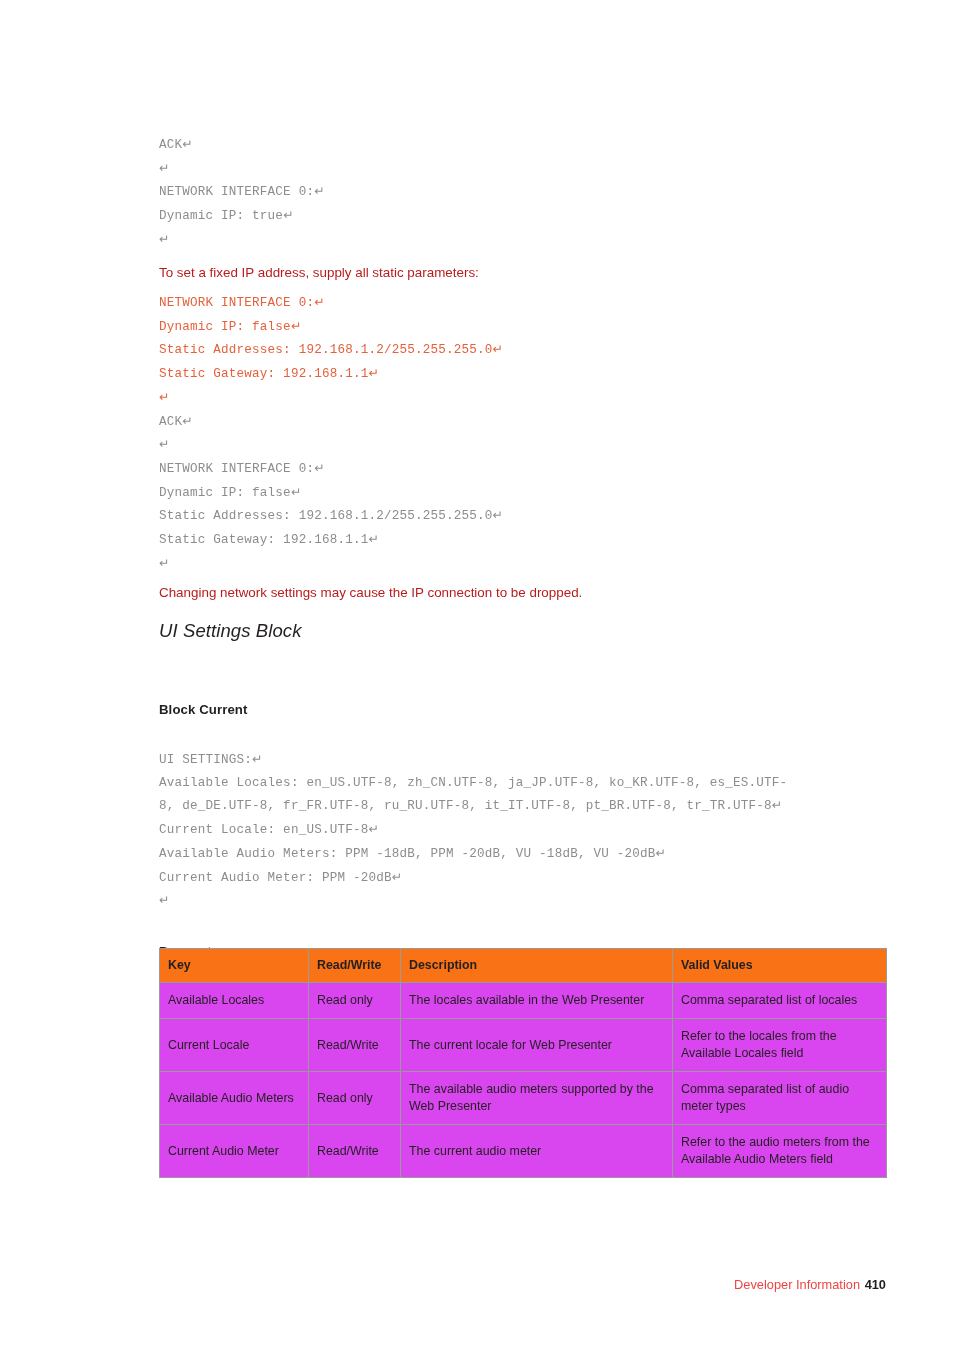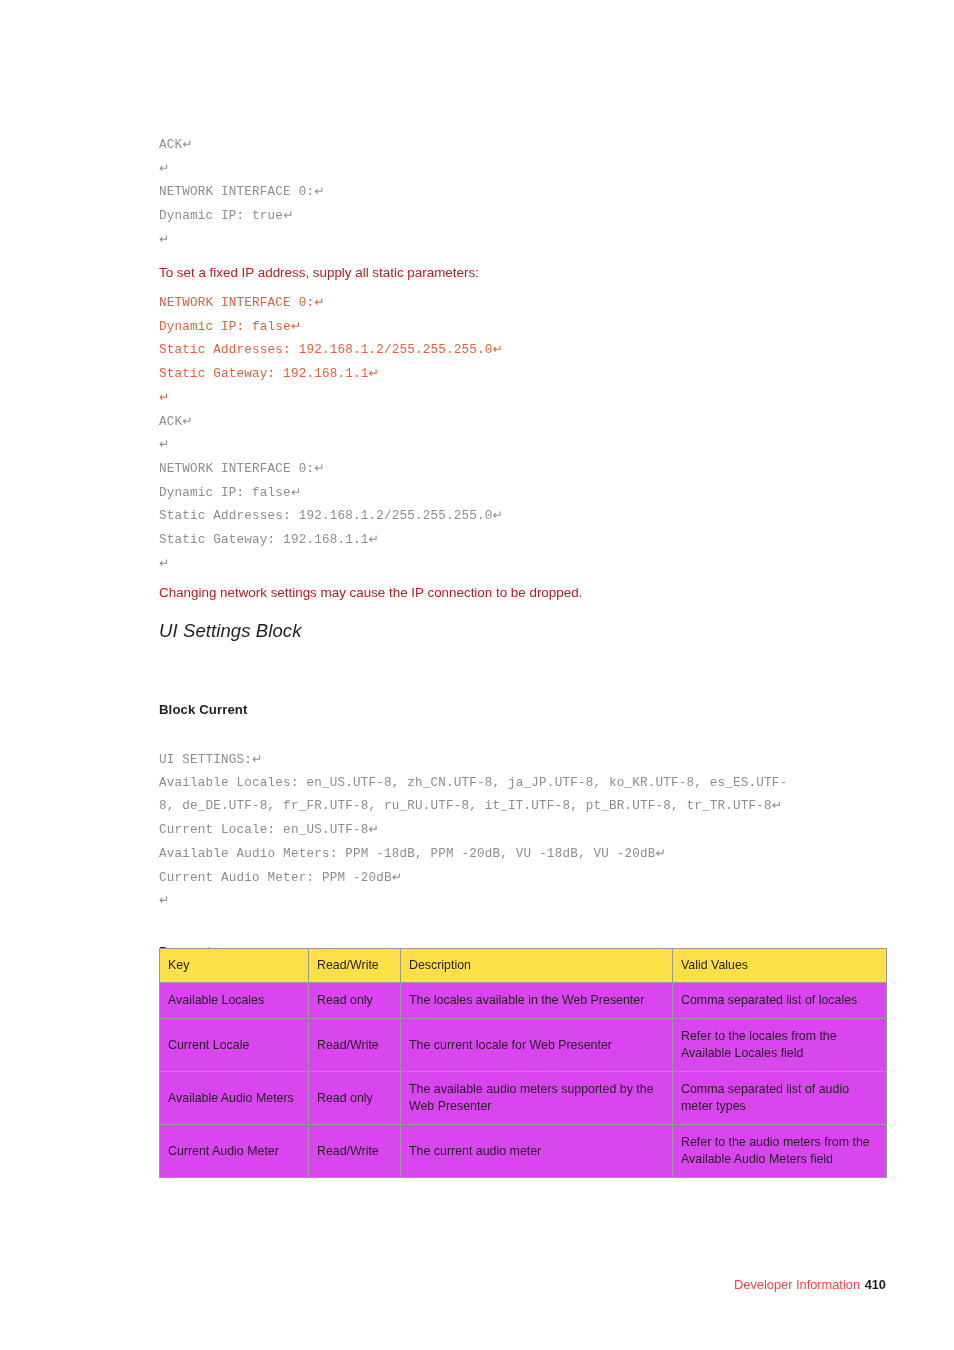--- a/index.html
+++ b/index.html
@@ -93,22 +93,22 @@
   table.params th,
   table.params td {
     border: 1px solid #9a9a9a;
     text-align: left;
     vertical-align: middle;
     padding: 9px 9px 9px 8px;
     line-height: 17px;
     font-weight: 400;
   }
   table.params thead th {
-    background: #fde047;
-    font-weight: 400;
+    background: #f97316;
+    font-weight: 700;
     font-size: 12.4px;
     padding-top: 8px;
     padding-bottom: 8px;
   }
   table.params tbody td { background: #d946ef; }
 
   .col-key   { width: 149px; }
   .col-rw    { width: 92px; }
   .col-desc  { width: 272px; }
   .col-valid { width: 214px; }

